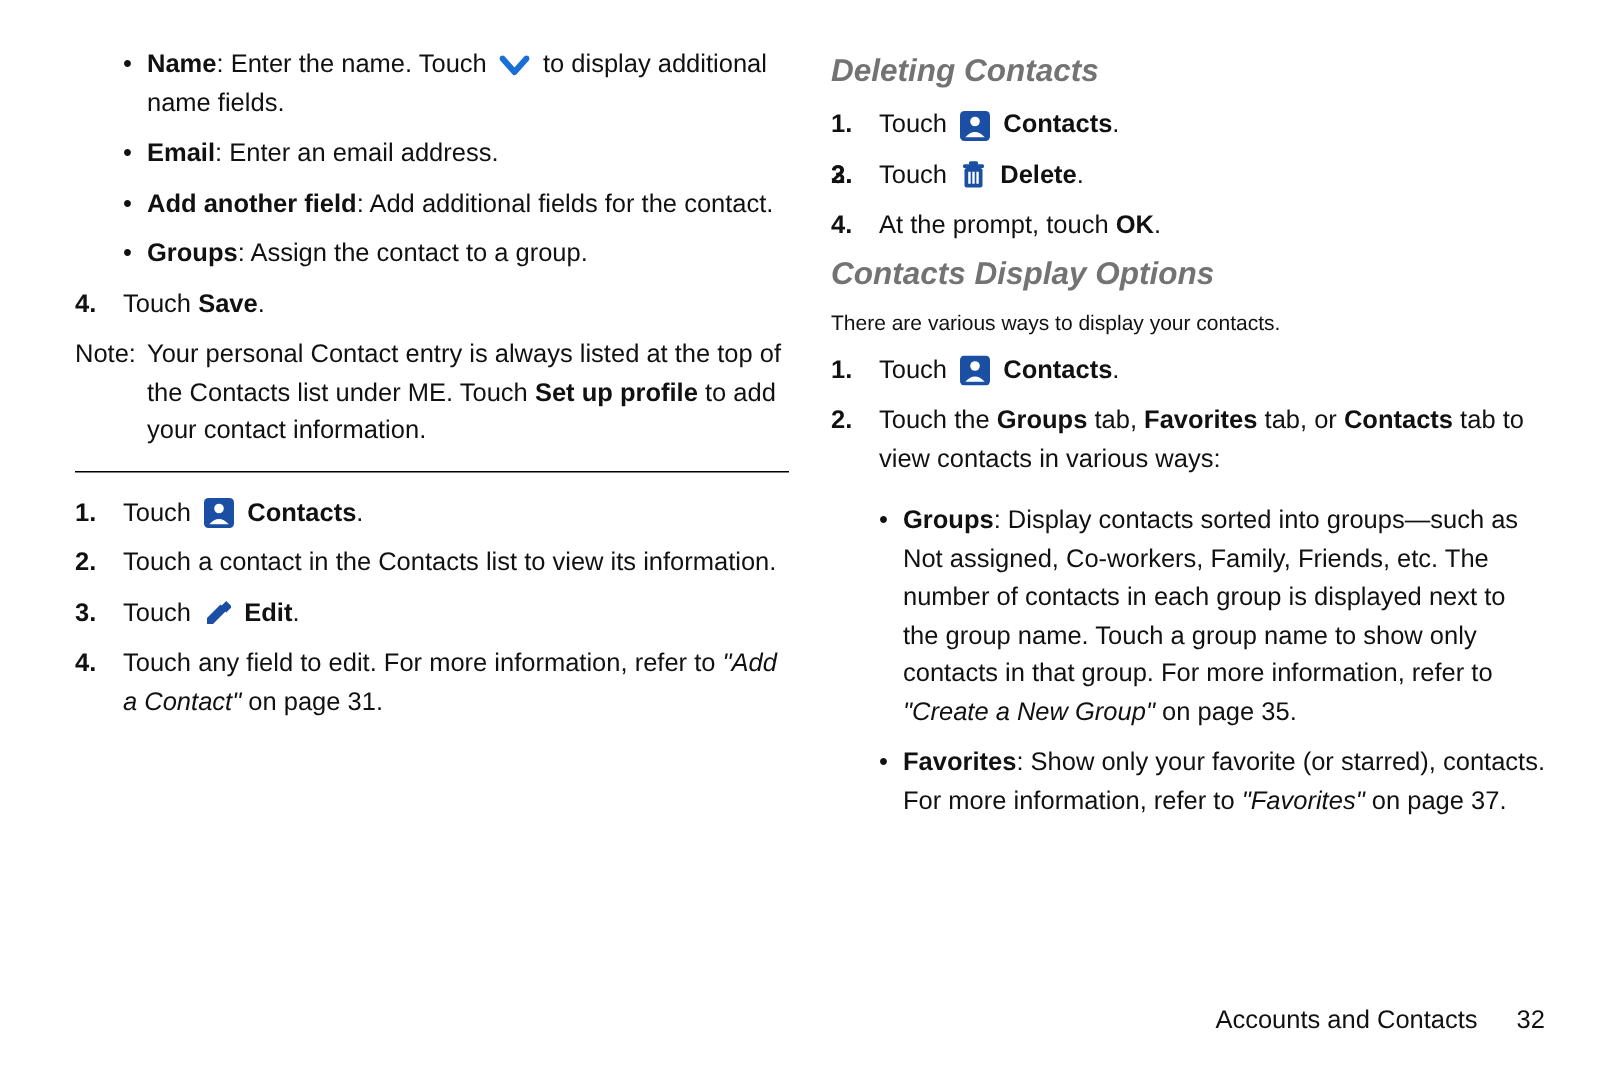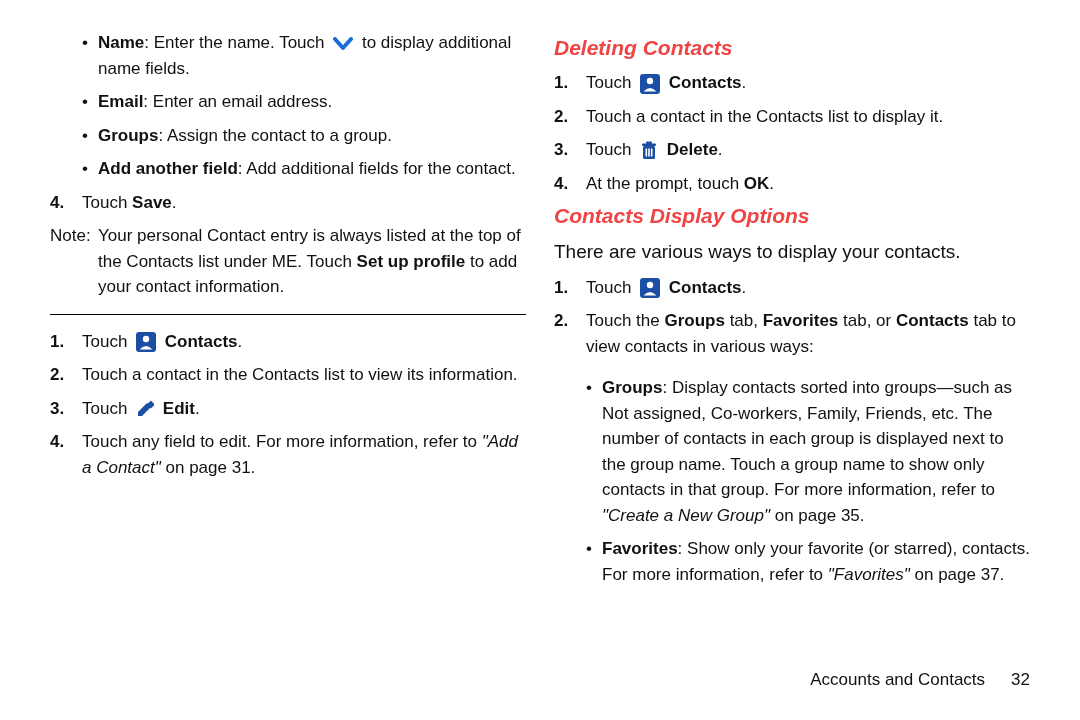--- a/index.html
+++ b/index.html
@@ -18,25 +18,25 @@
   .ol{list-style:none;padding:0;margin:0;}
   .ol>li{margin:0 0 8px 0;padding-left:32px;position:relative;font-size:17px;line-height:1.5;}
   .ol>li>.num{position:absolute;left:0;font-weight:700;}
   .ul{list-style:none;padding:0;margin:0 0 8px 32px;}
   .ul>li{position:relative;padding-left:16px;margin:0 0 8px 0;font-size:17px;line-height:1.5;}
   .ul>li:before{content:"•";position:absolute;left:0;top:0;}
   .ul.inner{margin-left:32px;margin-top:16px;}
   .ul.inner>li{padding-left:16px;}
   .b{font-weight:700;}
   .i{font-style:italic;}
-  .h2{font-weight:700;font-style:italic;color:#ef4444;font-size:21px;margin:6px 0 10px 0;}
+  .h2{font-weight:700;font-style:italic;color:#737373;font-size:21px;margin:6px 0 10px 0;}
   .note{font-size:17px;line-height:1.5;margin:8px 0 8px 0;padding-left:48px;position:relative;}
   .note .note-label{position:absolute;left:0;font-weight:400;}
   .hr{border:none;border-top:1px solid #000;margin:14px 0 14px 0;}
-  .intro{font-size:19px;line-height:1.5;margin:0 0 8px 0;}
+  .intro{font-size:14px;line-height:1.5;margin:0 0 8px 0;}
   .icon{display:inline-block;vertical-align:middle;margin:0 4px;}
   .icon svg{display:block;}
   .footer{position:absolute;bottom:30px;right:50px;font-size:17px;}
   .footer .pg{margin-left:26px;margin-top:44px;}
 </style>
 </head>
 <body>
 
 <div class="page">
 
@@ -45,24 +45,24 @@
     <ul class="ul">
       <li>
         <span class="b">Name</span><span>: Enter the name. Touch </span><span class="icon"><svg width="20" height="14">
               <path d="M2 2 L10 11 L18 2" fill="none" stroke="#1a6fd6" stroke-width="4" stroke-linecap="round" stroke-linejoin="round"></path>
             </svg></span><span> to display additional name fields.</span>
       </li>
       <li>
         <span class="b">Email</span><span>: Enter an email address.</span>
       </li>
       <li>
-        <span class="b">Groups</span><span>: Assign the contact to a group.</span>
+        <span class="b">Add another field</span><span>: Add additional fields for the contact.</span>
       </li>
       <li>
-        <span class="b">Add another field</span><span>: Add additional fields for the contact.</span>
+        <span class="b">Groups</span><span>: Assign the contact to a group.</span>
       </li>
     </ul>
 
     <ol class="ol">
       <li>
         <span class="num">4.</span>
         <span>Touch </span><span class="b">Save</span><span>.</span>
       </li>
     </ol>
 
@@ -109,21 +109,20 @@
       <li>
         <span class="num">1.</span>
         <span>Touch </span><span class="icon"><svg width="20" height="20">
               <rect x="0" y="0" width="20" height="20" rx="3" fill="#1a4fa3"></rect>
               <circle cx="10" cy="7" r="3.2" fill="#fff"></circle>
               <path d="M3.5 17.5 Q10 10.5 16.5 17.5 Z" fill="#fff"></path>
             </svg></span> <span class="b">Contacts</span><span>.</span>
       </li>
       <li>
         <span class="num">2.</span>
-        <span>Touch a contact in the Contacts list to display it.</span>
       </li>
       <li>
         <span class="num">3.</span>
         <span>Touch </span><span class="icon"><svg width="18" height="20">
               <rect x="3" y="5" width="12" height="13" rx="1.5" fill="#1a4fa3"></rect>
               <rect x="2" y="2.5" width="14" height="2.5" rx="1" fill="#1a4fa3"></rect>
               <rect x="6" y="0.5" width="6" height="2.5" rx="1" fill="#1a4fa3"></rect>
               <rect x="5.5" y="7.5" width="1.6" height="8" fill="#fff"></rect>
               <rect x="8.2" y="7.5" width="1.6" height="8" fill="#fff"></rect>
               <rect x="10.9" y="7.5" width="1.6" height="8" fill="#fff"></rect>

